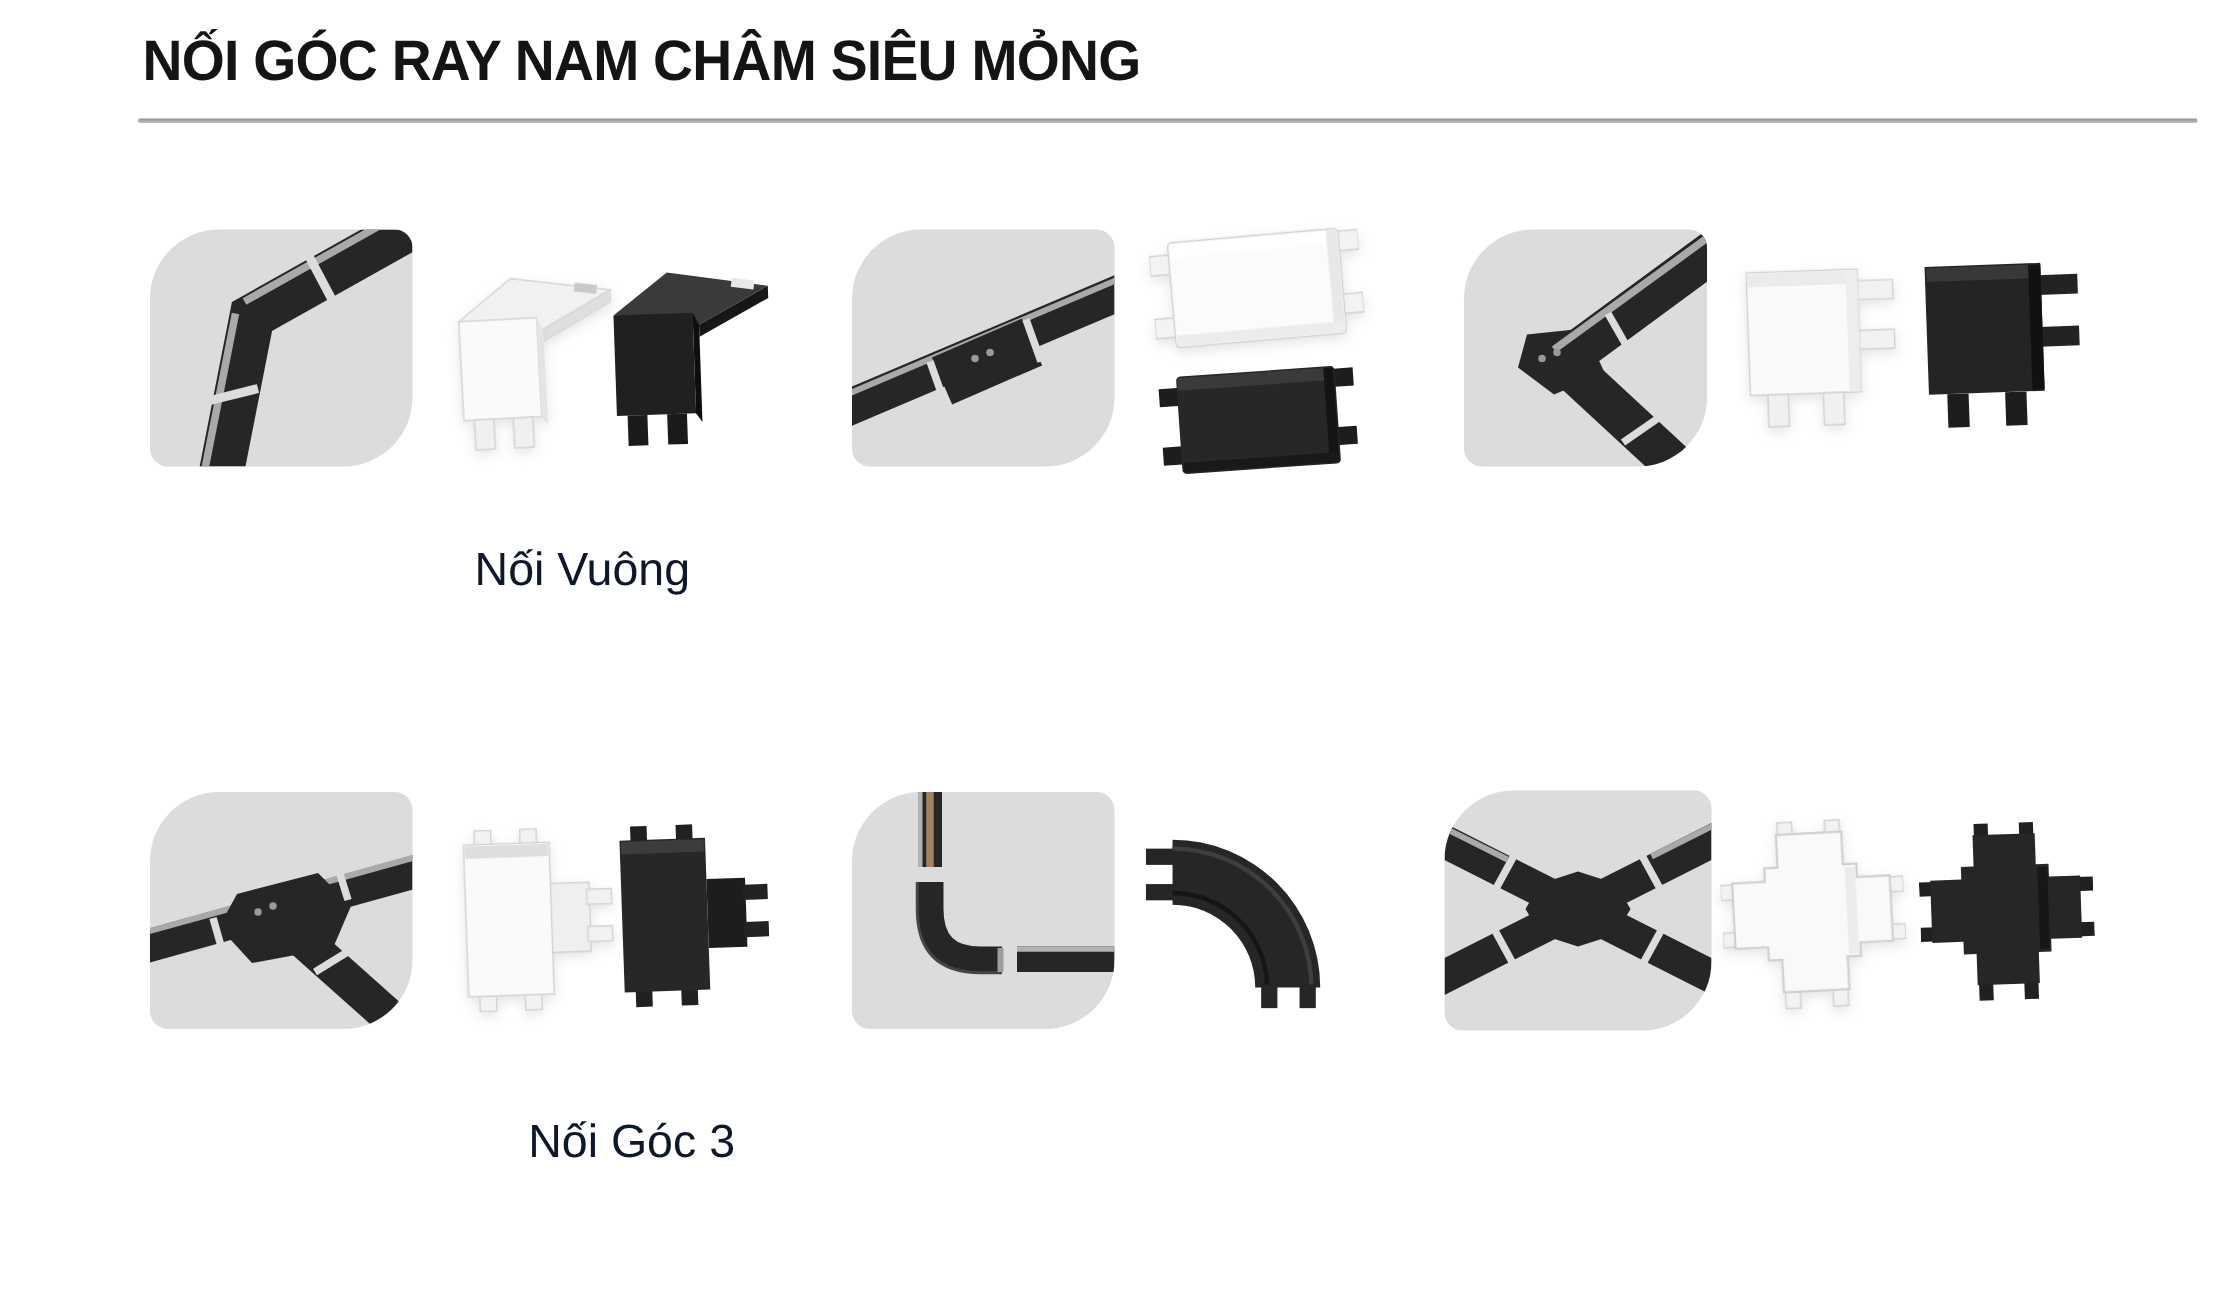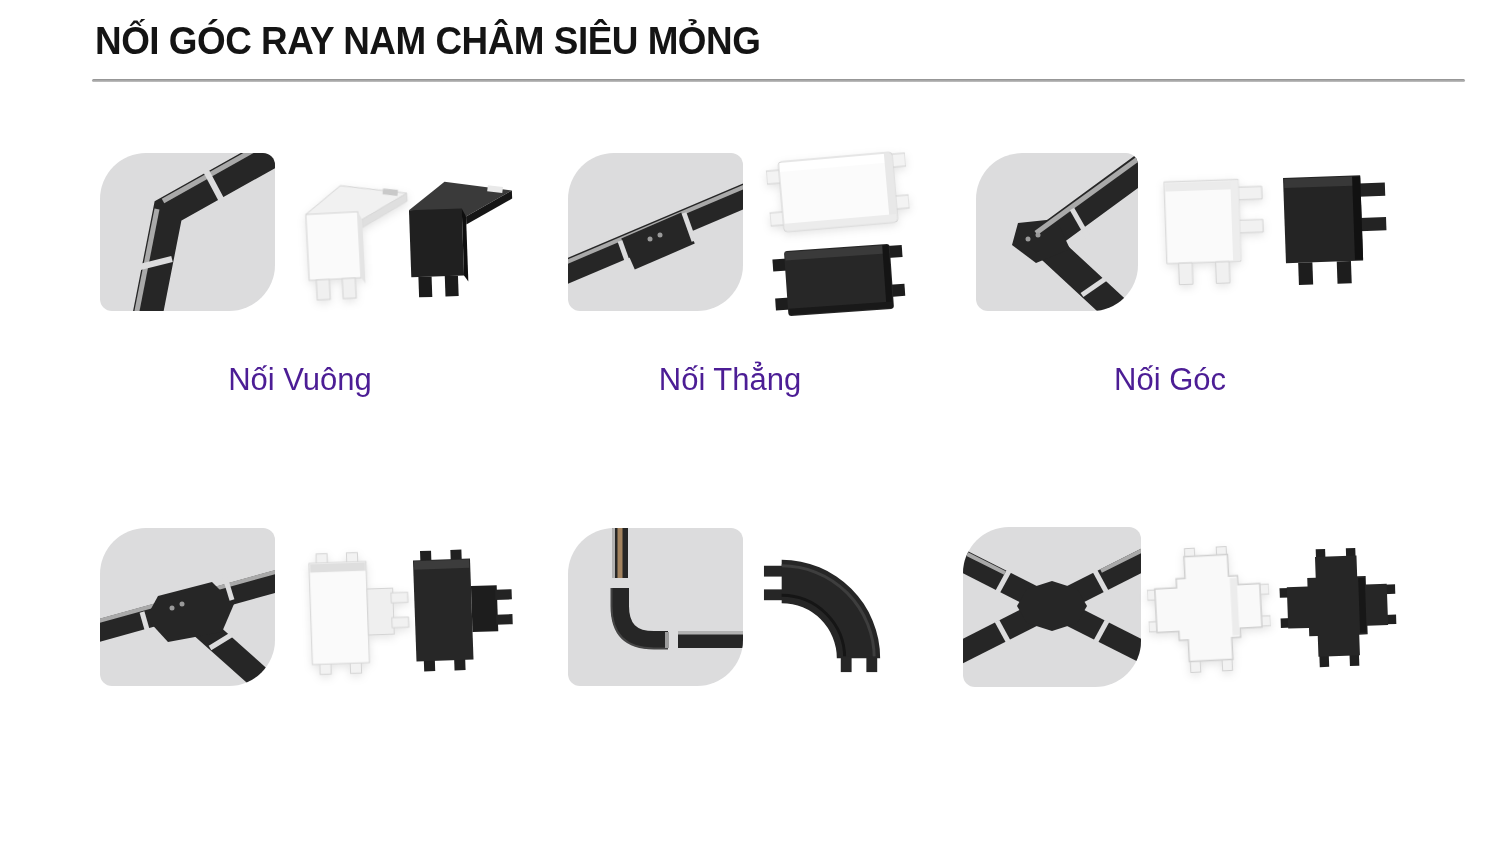--- a/index.html
+++ b/index.html
@@ -20,22 +20,22 @@
   }
   .tile {
     position:absolute; background:#dcdcdd;
     border-radius:46px 12px 46px 12px; overflow:hidden;
   }
   .tile svg { display:block; width:100%; height:100%; }
   .conn { position:absolute; }
   .conn svg { display:block; width:100%; height:100%; }
   .conn.white { filter:drop-shadow(0 3px 4px rgba(0,0,0,0.10)); }
   .plabel {
-    position:absolute; width:320px; text-align:center;
-    font-size:31px; color:#4c1d95; line-height:40px; white-space:nowrap;
+    position:absolute; width:320px; text-align:right;
+    font-size:31px; color:#0f172a; line-height:40px; white-space:nowrap;
   }
   .r-3 { transform:rotate(-3deg); }
   .r-2 { transform:rotate(-2deg); }
   .r-5 { transform:rotate(-5deg); }
   .r-4 { transform:rotate(-4deg); }
 </style>
 </head>
 <body>
 
 <div id="canvas">
@@ -104,21 +104,20 @@
       <rect x="0" y="15" width="16" height="13" fill="#1d1d1d"></rect>
       <rect x="0" y="57" width="16" height="13" fill="#1d1d1d"></rect>
       <rect x="124" y="9" width="16" height="13" fill="#1d1d1d"></rect>
       <rect x="124" y="51" width="16" height="13" fill="#1d1d1d"></rect>
       <rect x="13" y="7" width="114" height="70" rx="3" fill="#272727"></rect>
       <rect x="14" y="8" width="112" height="9" fill="#3a3a3a"></rect>
       <rect x="119" y="8" width="7" height="68" fill="#141414"></rect>
       <rect x="14" y="69" width="112" height="7" fill="#191919"></rect>
     </svg>
   </div>
-  <div class="plabel" style="left:570px;top:360px">Nối Thẳng</div>
 
   <div class="tile" style="left:976px;top:153px;width:162px;height:158px">
     <svg viewBox="0 0 162 158">
       <polyline points="175,8 66,88 160,175" fill="none" stroke="#262626" stroke-width="28"></polyline>
       <polygon points="42,70 80,66 94,96 60,110 36,92" fill="#262626"></polygon>
       <line x1="170" y1="0" x2="60" y2="80" stroke="#a9a9a9" stroke-width="5"></line>
       <line x1="96" y1="56" x2="112" y2="84" stroke="#dcdcdd" stroke-width="5"></line>
       <line x1="106" y1="142" x2="132" y2="124" stroke="#dcdcdd" stroke-width="5"></line>
       <circle cx="52" cy="86" r="2.5" fill="#9a9a9a"></circle>
       <circle cx="62" cy="82" r="2.5" fill="#9a9a9a"></circle>
@@ -139,21 +138,20 @@
     <svg viewBox="0 0 115 128">
       <rect x="84" y="22" width="26" height="13" fill="#232323"></rect>
       <rect x="84" y="56" width="26" height="13" fill="#232323"></rect>
       <rect x="10" y="14" width="76" height="84" fill="#242424"></rect>
       <rect x="11" y="15" width="74" height="9" fill="#383838"></rect>
       <rect x="78" y="15" width="8" height="82" fill="#111111"></rect>
       <rect x="22" y="98" width="14" height="22" fill="#1d1d1d"></rect>
       <rect x="60" y="98" width="14" height="22" fill="#1d1d1d"></rect>
     </svg>
   </div>
-  <div class="plabel" style="left:1010px;top:360px">Nối Góc</div>
 
   <div class="tile" style="left:100px;top:528px;width:175px;height:158px">
     <svg viewBox="0 0 175 158">
       <line x1="-10" y1="105" x2="188" y2="50" stroke="#262626" stroke-width="22"></line>
       <line x1="-12" y1="96" x2="186" y2="41" stroke="#a9a9a9" stroke-width="4"></line>
       <line x1="90" y1="88" x2="182" y2="170" stroke="#262626" stroke-width="24"></line>
       <polygon points="58,68 112,54 134,76 122,104 68,114 46,90" fill="#262626"></polygon>
       <line x1="42" y1="84" x2="50" y2="112" stroke="#dcdcdd" stroke-width="5"></line>
       <line x1="124" y1="46" x2="132" y2="72" stroke="#dcdcdd" stroke-width="5"></line>
       <line x1="110" y1="120" x2="136" y2="104" stroke="#dcdcdd" stroke-width="5"></line>
@@ -180,20 +178,21 @@
       <rect x="57" y="2" width="12" height="14" fill="#202020"></rect>
       <rect x="24" y="119" width="12" height="14" fill="#202020"></rect>
       <rect x="57" y="119" width="12" height="14" fill="#202020"></rect>
       <rect x="16" y="12" width="62" height="110" fill="#272727"></rect>
       <rect x="17" y="13" width="60" height="9" fill="#3c3c3c"></rect>
       <rect x="78" y="42" width="28" height="50" fill="#1d1d1d"></rect>
       <rect x="104" y="47" width="18" height="11" fill="#232323"></rect>
       <rect x="104" y="74" width="18" height="11" fill="#232323"></rect>
     </svg>
   </div>
+  <div class="plabel" style="left:170px;top:741px">Nối Góc 3</div>
 
   <div class="tile" style="left:568px;top:528px;width:175px;height:158px">
     <svg viewBox="0 0 175 158">
       <rect x="44" y="-8" width="16" height="58" fill="#262626"></rect>
       <rect x="44" y="-8" width="3" height="58" fill="#b2b2b2"></rect>
       <rect x="49.5" y="-8" width="5" height="58" fill="#a3835f"></rect>
       <path d="M52,60 L52,78 Q52,112 86,112 L100,112" fill="none" stroke="#262626" stroke-width="18"></path>
       <path d="M43.5,60 L43.5,78 Q43.5,120.5 86,120.5 L100,120.5" fill="none" stroke="#454545" stroke-width="2"></path>
       <rect x="97" y="104" width="4" height="16" fill="#9d9d9d"></rect>
       <rect x="110" y="103" width="70" height="17" fill="#262626"></rect>

